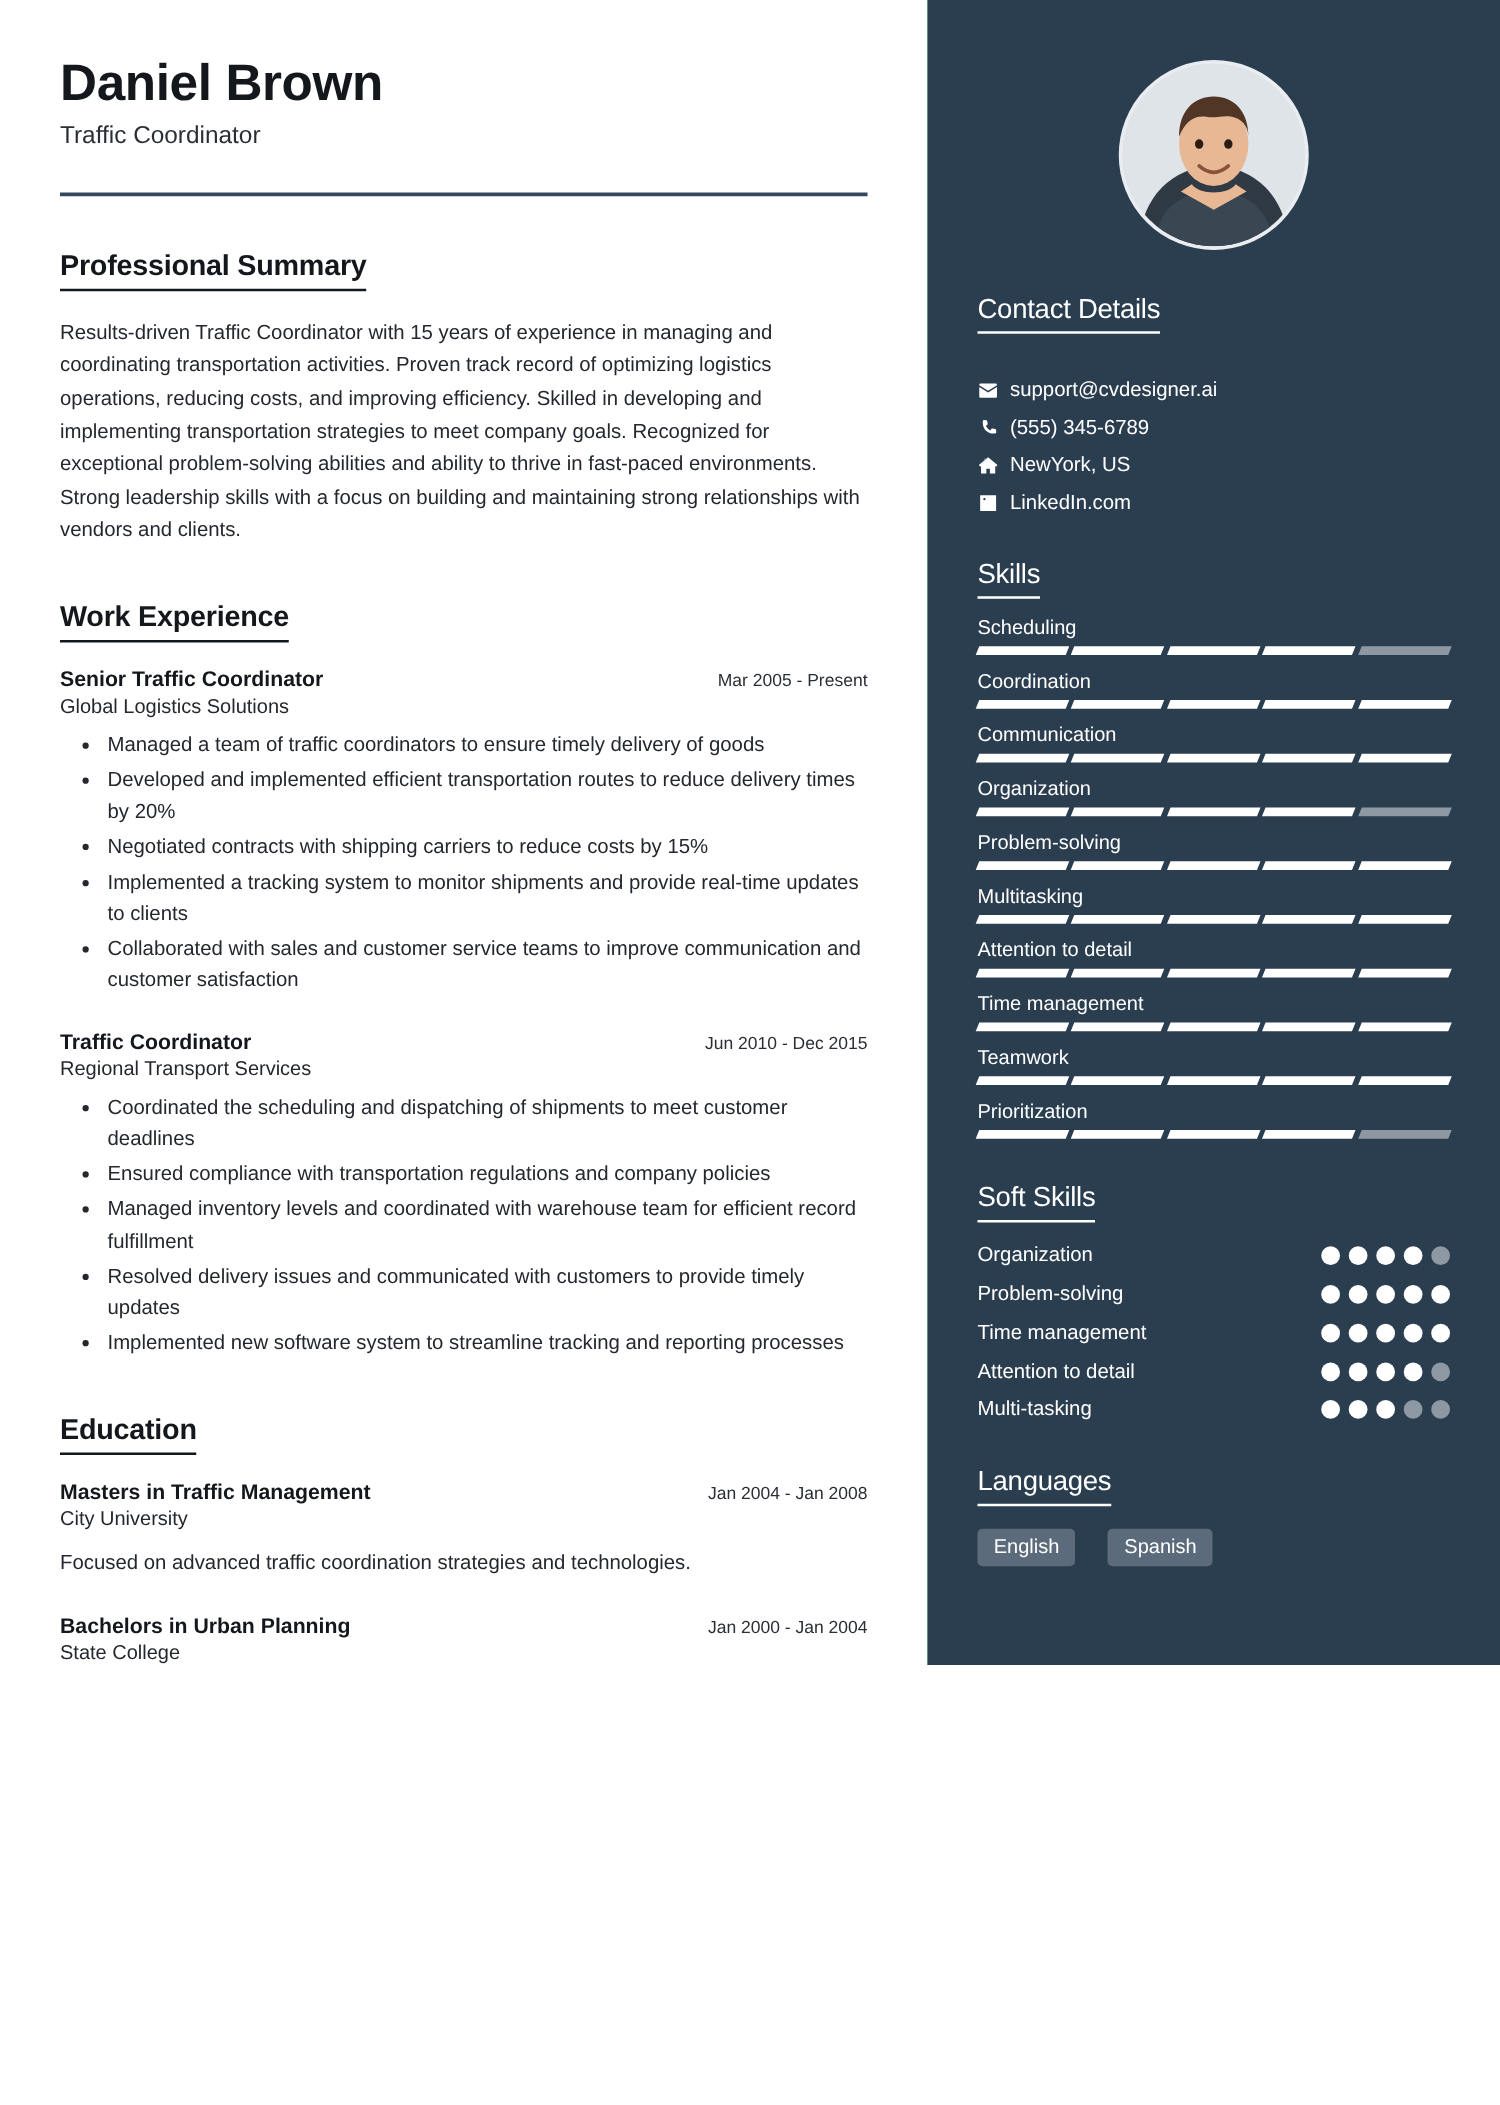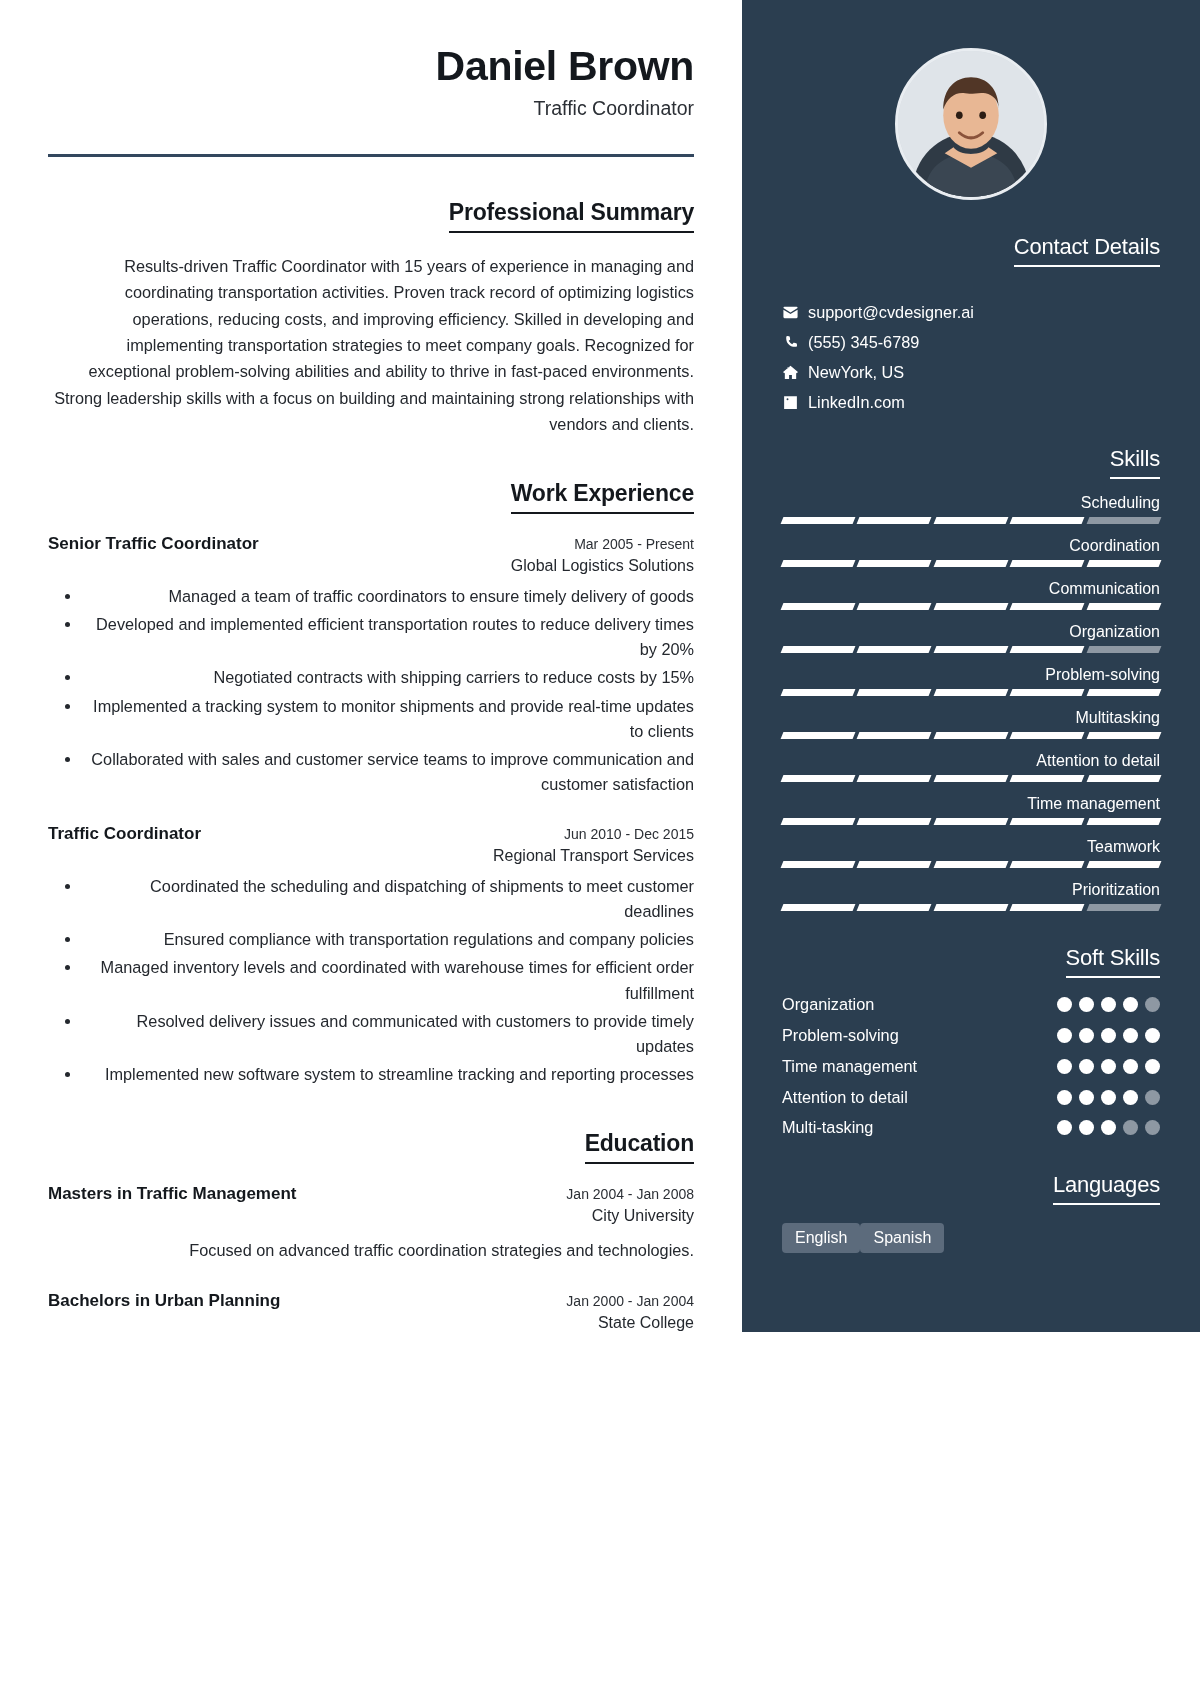--- a/index.html
+++ b/index.html
@@ -7,21 +7,20 @@
     width: 1200px; height: 1684px;
     font-family: "Liberation Sans", sans-serif;
     background: #ffffff;
   }
   .page {
     position: relative;
     width: 1200px; height: 1332px;
     display: flex;
     background: #22c55e;
     overflow: hidden;
-    text-align: right;
   }
 
   
   .main {
     width: 742px;
     padding: 44px 48px 0 48px;
     background: #ffffff;
   }
   .name {
     font-size: 41px;
@@ -190,21 +189,21 @@
   }
   .dots { display: flex; gap: 7px; flex: 0 0 auto; }
   .dot {
     width: 15px; height: 15px;
     border-radius: 50%;
     background: #ffffff;
   }
   .dot.empty { background: #8e98a3; }
 
   
-  .lang-list { margin-top: 18px; display: flex; flex-wrap: wrap; gap: 0; }
+  .lang-list { margin-top: 18px; display: flex; flex-wrap: wrap; gap: 26px; }
   .lang-chip {
     background: #5c6b7c;
     color: #ffffff;
     font-size: 16px;
     padding: 6px 13px;
     border-radius: 4px;
   }
 </style>
 </head>
 <body>
@@ -243,21 +242,21 @@
           </div>
           <div class="entry">
             <div class="entry-head">
        <span class="entry-role">Traffic Coordinator</span>
        <span class="entry-dates">Jun 2010 - Dec 2015</span>
      </div>
      <div class="entry-org">Regional Transport Services</div>
      <ul class="bullets">
               <li>Coordinated the scheduling and dispatching of shipments to meet customer deadlines</li>
               <li>Ensured compliance with transportation regulations and company policies</li>
-              <li>Managed inventory levels and coordinated with warehouse times for efficient order fulfillment</li>
+              <li>Managed inventory levels and coordinated with warehouse team for efficient record fulfillment</li>
               <li>Resolved delivery issues and communicated with customers to provide timely updates</li>
               <li>Implemented new software system to streamline tracking and reporting processes</li>
             </ul>
           </div>
         </div>
     </div>
 
     <div class="section">
       <div class="section-title">Education</div>
       <div class="edu-list" id="edu-list">

